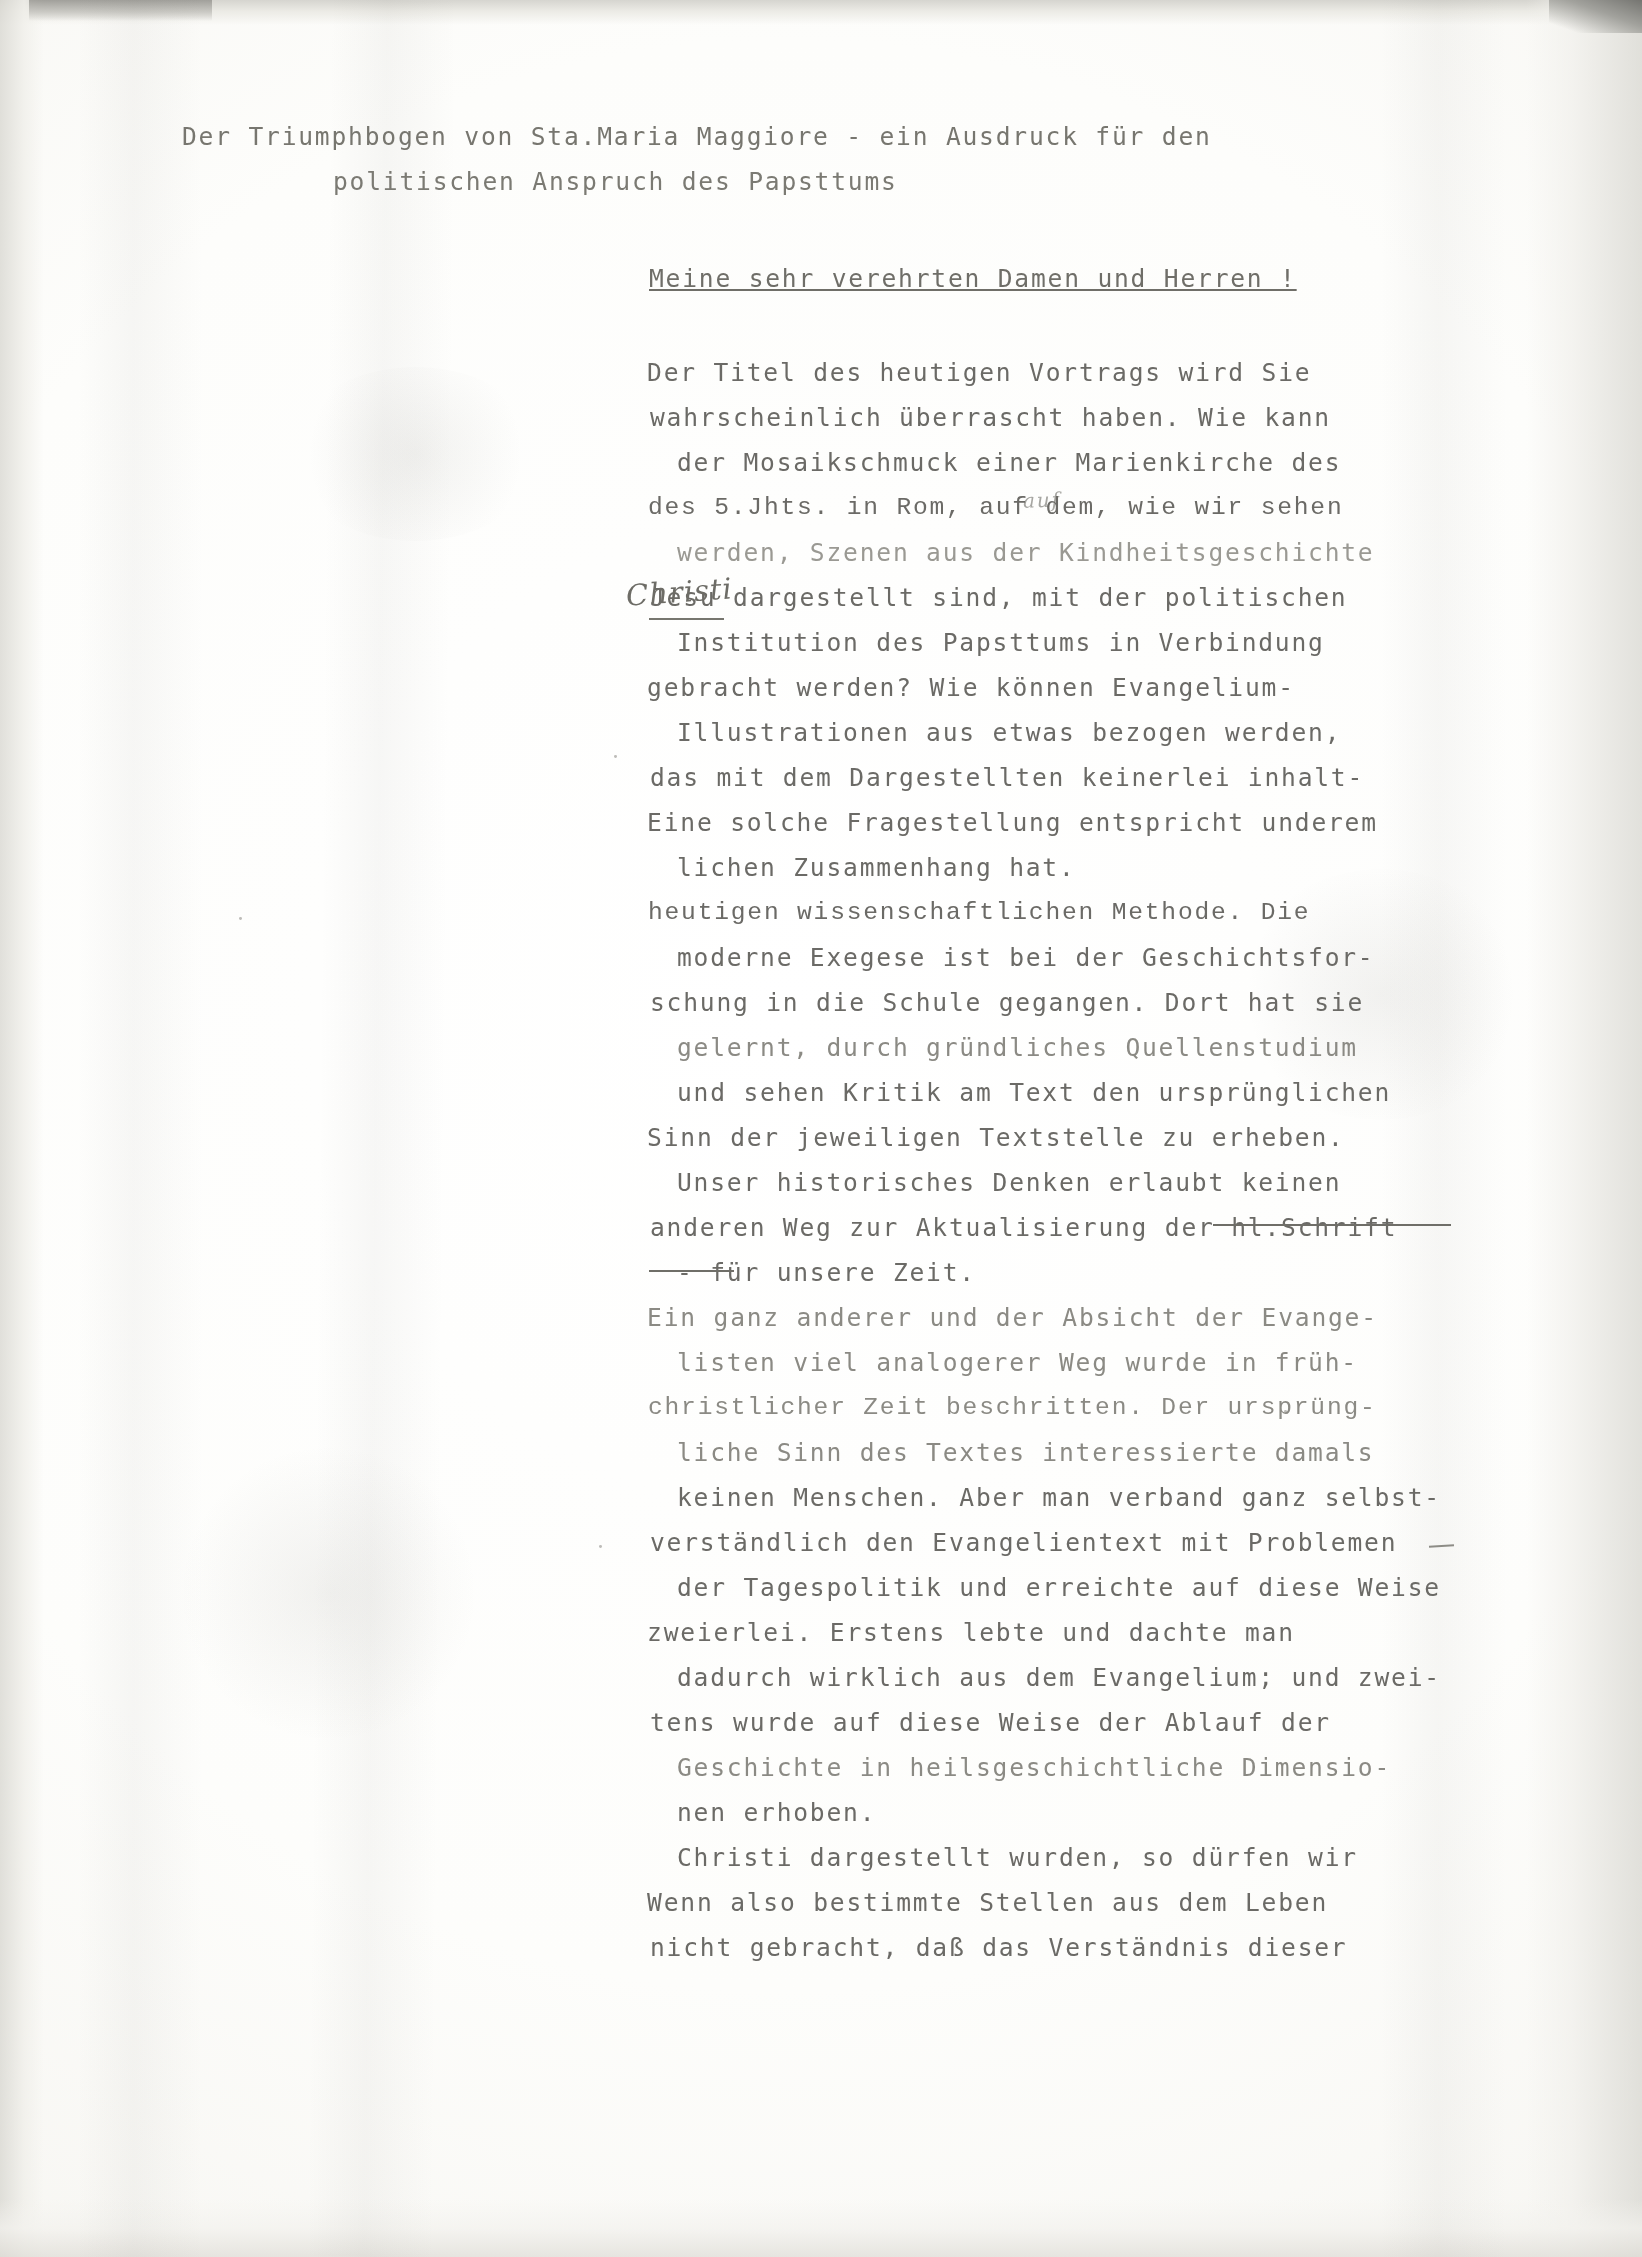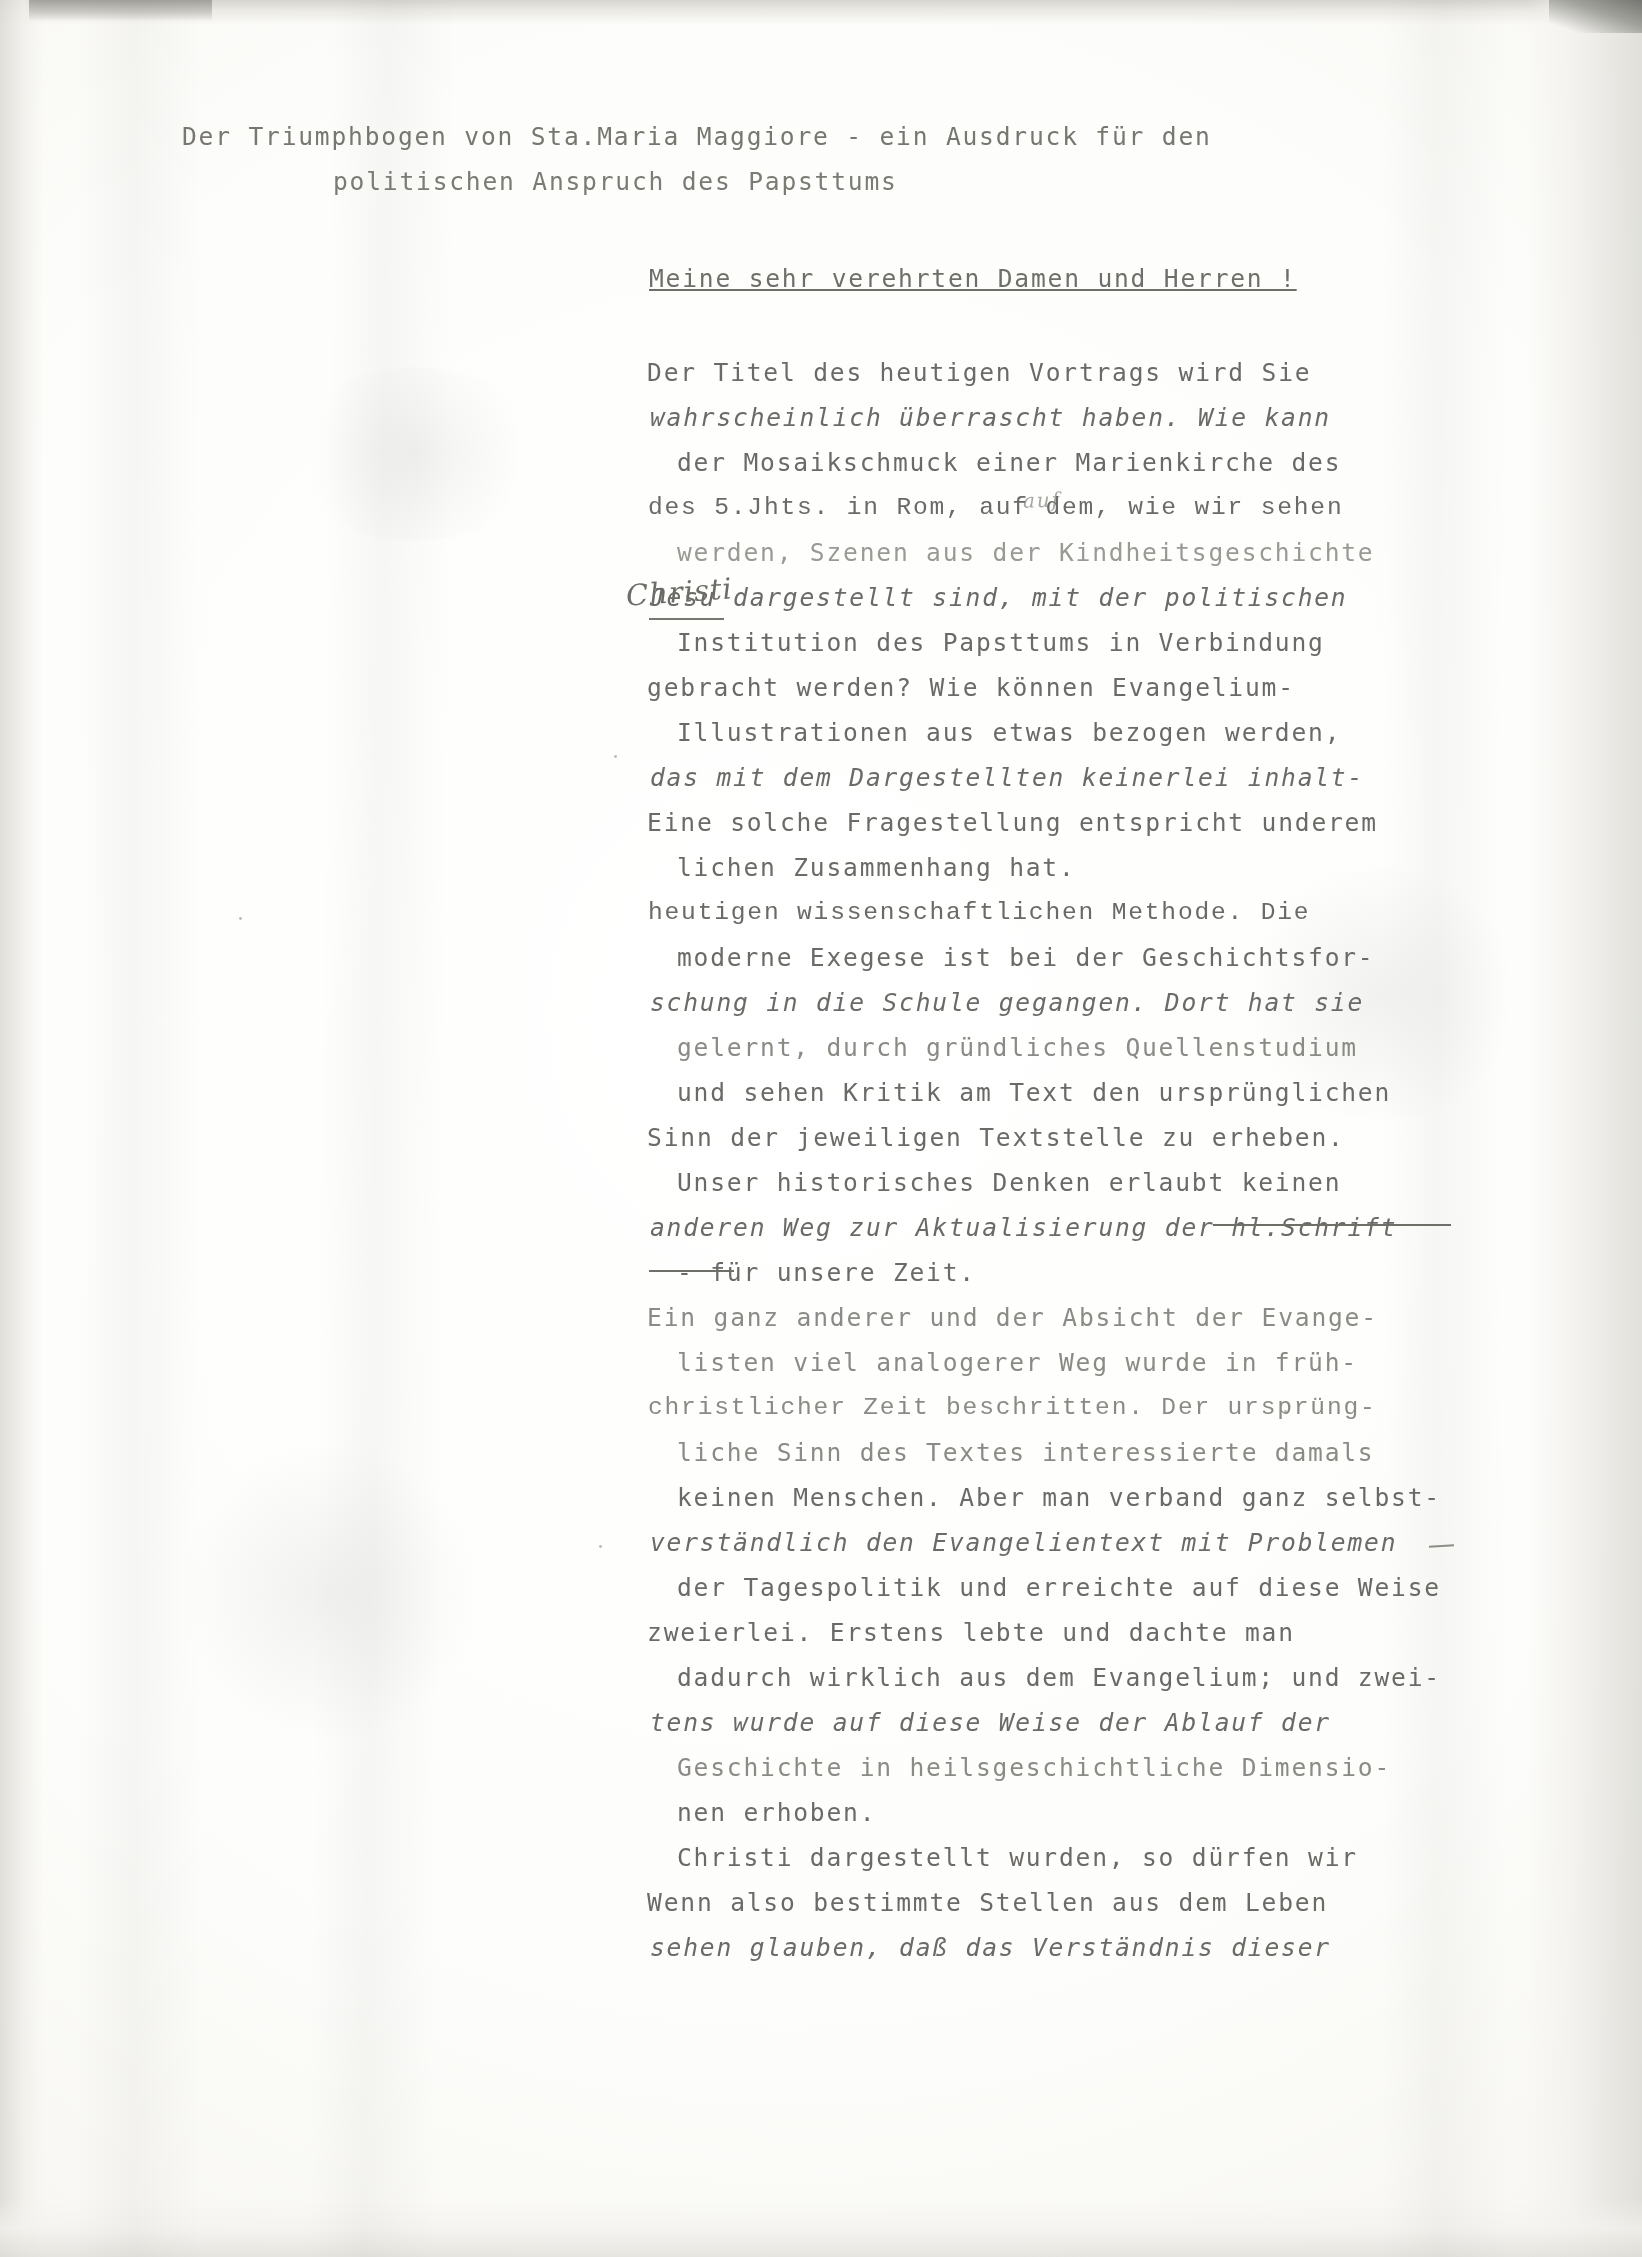--- a/index.html
+++ b/index.html
@@ -115,21 +115,21 @@
     width: 888px;
   }
   .body-block .ln {
     display: block;
     white-space: pre;
     height: 45px;
     margin-left: 28px;
   }
   
   .ln.j1 { margin-left: -1.9px; }
-  .ln.j2 { margin-left: 1px; font-style: italic; }
+  .ln.j2 { margin-left: 1px; }
   .ln.j3 { margin-left: -1px; font-family: Liberation Mono, monospace; }
   .ln.light { color: #8b8a84; }
   .ln.lighter { color: #9a9993; }
 
   
   .handwriting {
     position: absolute;
     font-family: "DejaVu Serif", serif;
     font-style: italic;
     color: #6d6c66;
@@ -218,21 +218,21 @@
       <span class="ln">keinen Menschen. Aber man verband ganz selbst-</span>
       <span class="ln j2">verständlich den Evangelientext mit Problemen</span>
       <span class="ln">der Tagespolitik und erreichte auf diese Weise</span>
       <span class="ln j1">zweierlei. Erstens lebte und dachte man</span>
       <span class="ln">dadurch wirklich aus dem Evangelium; und zwei-</span>
       <span class="ln j2">tens wurde auf diese Weise der Ablauf der</span>
       <span class="ln light">Geschichte in heilsgeschichtliche Dimensio-</span>
       <span class="ln">nen erhoben.</span>
       <span class="ln">Christi dargestellt wurden, so dürfen wir</span>
       <span class="ln j1">Wenn also bestimmte Stellen aus dem Leben</span>
-      <span class="ln j2">sehen glauben, daß das Verständnis dieser</span>
+      <span class="ln j2">nicht gebracht, daß das Verständnis dieser</span>
     </div>
 
     <div style="position:absolute; left:1213px; top:1224px; width:238px; height:1.9px; background:#6f6e68;"></div>
     <div style="position:absolute; left:649px; top:1270px; width:85px; height:1.9px; background:#6f6e68;"></div>
 
     <div style="position:absolute; left:649px; top:618px; width:75px; height:1.9px; background:#77766f;"></div>
 
     <div class="handwriting hw-christi">Christi</div>
     <div class="handwriting hw-auf">auf</div>
     <div class="hw-dash"></div>

